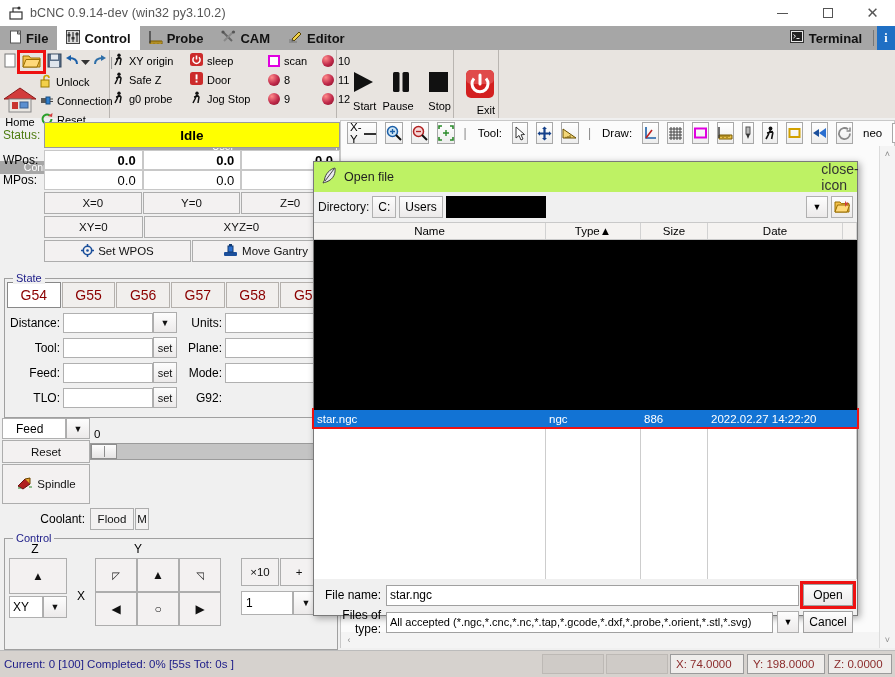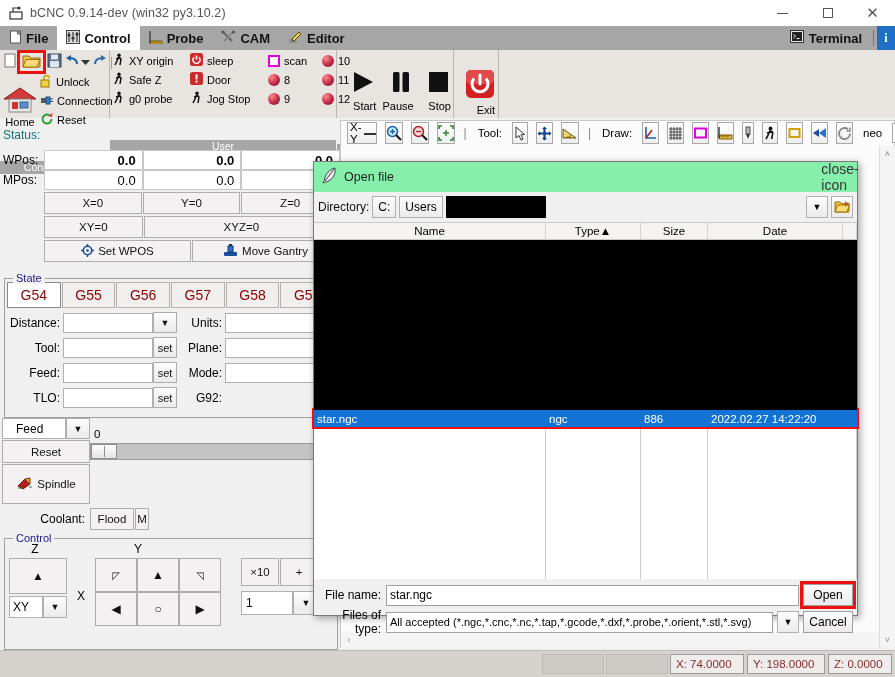--- a/index.html
+++ b/index.html
@@ -72,21 +72,21 @@
 
   
   .ico { display: inline-block; vertical-align: middle; }
   .led { width: 12px; height: 12px; border-radius: 50%;
          background: radial-gradient(circle at 32% 28%, #ff8a8a 0%, #c0294a 55%, #7d0d25 100%); }
   .sq-magenta { width: 12px; height: 12px; border: 2px solid #e000e0; background: #fff; }
 
   
   .statusrow { position: absolute; left: 0; top: 120px; width: 340px; height: 30px;
                display: flex; align-items: center; }
-  .statuslabel { width: 44px; font-size: 12px; color: #0f766e; padding-left: 3px; }
+  .statuslabel { width: 44px; font-size: 12px; color: #4d7c0f; padding-left: 3px; }
   .statusbox { flex: 1; height: 26px; background: #ffff00; border: 1px solid #9a9a9a;
                display: flex; align-items: center; justify-content: center;
                font-weight: bold; font-size: 13.5px; }
 
   .dro { position: absolute; left: 0; top: 150px; width: 340px; }
   .drorow { display: flex; height: 20px; align-items: stretch; }
   .drolbl { width: 44px; font-size: 12px; padding-left: 3px; display: flex; align-items: center; }
   .drocell { flex: 1; background: #fff; border: 1px solid #c8c8c8; text-align: right;
              padding-right: 6px; display: flex; align-items: center; justify-content: flex-end;
              font-size: 13px; }
@@ -165,21 +165,21 @@
                background: #d6d2ce; border-top: 1px solid #bbb; display: flex; align-items: center; }
   .sb-text { font-size: 11.5px; color: #20208a; padding-left: 4px; }
   .sb-fill { flex: 1; }
   .sb-grey { width: 62px; height: 20px; background: #cfcbc7; border: 1px solid #bdb9b5; margin-right: 2px; }
   .sb-coord { height: 20px; border: 1px solid #9b9b9b; background: #efedeb; color: #8b2b2b;
               font-size: 11.5px; display: flex; align-items: center; padding: 0 5px; margin-right: 3px; }
 
   
   .dialog { position: absolute; left: 313px; top: 161px; width: 545px; height: 455px;
             background: #f0f0f0; border: 1px solid #7a7a7a; box-shadow: 2px 2px 7px rgba(0,0,0,.35); }
-  .dlg-title { height: 30px; background: #86efac; display: flex; align-items: center; }
+  .dlg-title { height: 30px; background: #bef264; display: flex; align-items: center; }
   .dlg-title .t { font-size: 12.5px; color: #222; padding-left: 6px; }
   .dlg-title .x { margin-left: auto; width: 34px; display: flex; align-items: center;
                   justify-content: center; font-size: 14px; color: #333; }
   .dirbar { height: 30px; display: flex; align-items: center; padding: 4px 4px; gap: 3px; }
   .dirlbl { font-size: 12px; color: #111; }
   .dirbtn { height: 22px; border: 1px solid #b0b0b0; background: linear-gradient(#fdfdfd,#eceaea);
             font-size: 12px; display: flex; align-items: center; padding: 0 5px; }
   .dirblack { height: 22px; background: #000; flex: 1; max-width: 100px; }
   .dirdd { width: 22px; height: 22px; border: 1px solid #b0b0b0; background: linear-gradient(#fdfdfd,#eceaea);
            display: flex; align-items: center; justify-content: center; font-size: 9px; }
@@ -655,20 +655,21 @@
     <div class="arrow">˄</div>
     <div style="height:470px;"></div>
     <div class="arrow">˅</div>
   </div>
   <div class="hscroll">
     <div class="arrow">‹</div>
   </div>
 
   <div class="statusrow">
     <span class="statuslabel">Status:</span>
+    <div class="statusbox">Idle</div>
   </div>
 
   <div class="dro">
     <div class="drorow">
       <span class="drolbl">WPos:</span>
       <div class="drocell bold">0.0</div>
       <div class="drocell bold">0.0</div>
       <div class="drocell bold">0.0</div>
     </div>
     <div class="drorow">
@@ -919,20 +920,21 @@
         <div class="dfin" style="flex:1;font-size:11px;">All accepted (*.ngc,*.cnc,*.nc,*.tap,*.gcode,*.dxf,*.probe,*.orient,*.stl,*.svg)</div>
         <div class="dirdd" style="margin:0 4px;">
           <span>▼</span>
         </div>
         <div class="dfbtn">Cancel</div>
       </div>
     </div>
   </div>
 
   <div class="statusbar">
+    <span class="sb-text">Current: 0 [100]  Completed: 0% [55s Tot: 0s ]</span>
     <div class="sb-fill"></div>
     <div class="sb-grey"></div>
     <div class="sb-grey"></div>
     <div class="sb-coord" style="width:74px;">
       <span>X:</span>&nbsp;<span>74.0000</span>
     </div>
     <div class="sb-coord" style="width:78px;">
       <span>Y:</span>&nbsp;<span>198.0000</span>
     </div>
     <div class="sb-coord" style="width:64px;">

